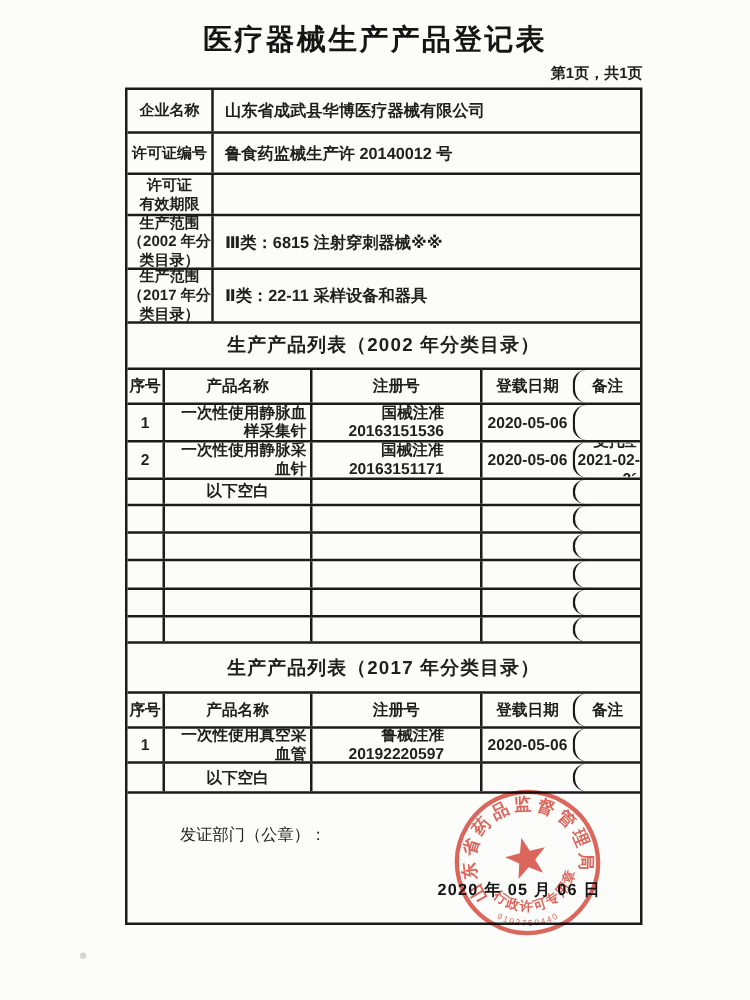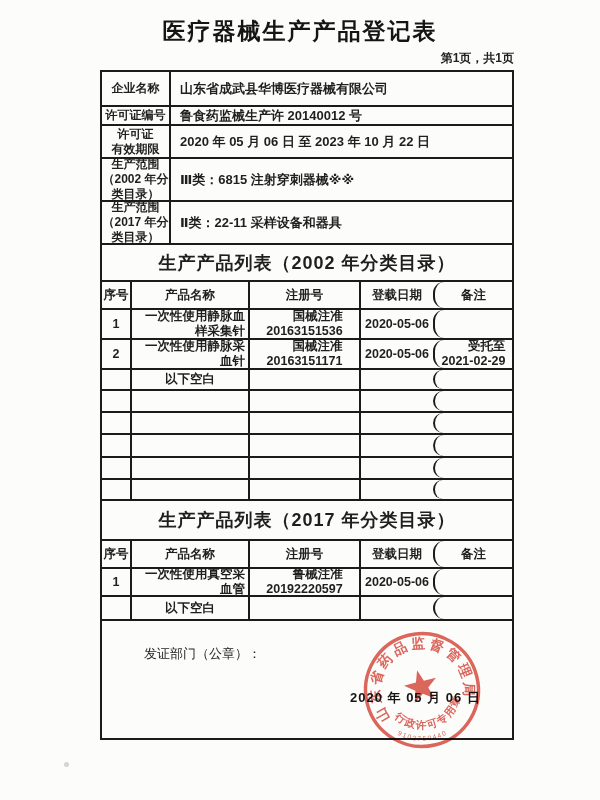--- a/index.html
+++ b/index.html
@@ -29,54 +29,54 @@
   }
   .reg-table {
     position: absolute; left: 100px; top: 70px;
     width: 414px; height: 670px;
     border: 2px solid #1b1b1b;
     display: flex; flex-direction: column;
     background: transparent;
   }
   .row { display: flex; flex-shrink: 0; border-top: 2px solid #1b1b1b; }
   .row.first { border-top: none; }
-  .h33 { height: 33px; } .h31 { height: 19px; } .h43 { height: 43px; }
+  .h33 { height: 33px; } .h31 { height: 33px; } .h43 { height: 43px; }
   .h37 { height: 37px; } .h28 { height: 28px; } .h30 { height: 30px; }
   .h21 { height: 21px; } .h22 { height: 22px; } .h23 { height: 23px; }
   .h40 { height: 40px; } .h24 { height: 24px; } .h111 { height: 111px; }
   .lcell {
     width: 69px; flex-shrink: 0;
     border-right: 2px solid #1b1b1b;
     display: flex; align-items: center; justify-content: center;
     text-align: center;
     font-size: 12px; font-weight: 700; line-height: 1.25;
     white-space: pre-line;
   }
   .vcell {
     flex: 1;
     display: flex; align-items: center;
     padding-left: 9px;
     font-size: 13px; font-weight: 700;
     white-space: pre-line;
   }
   .sect {
     align-items: center; justify-content: center;
-    font-size: 18px; font-weight: 700; letter-spacing: 1px;
+    font-size: 15px; font-weight: 700; letter-spacing: 1px;
   }
   .gcell {
     display: flex; align-items: center; justify-content: center;
     text-align: right;
     font-size: 12.5px; font-weight: 700; line-height: 1.2;
     white-space: pre-line;
     border-left: 2px solid #1b1b1b;
     overflow: hidden;
   }
   .c0 { width: 28px; border-left: none; flex-shrink: 0; }
   .c1 { width: 118px; flex-shrink: 0; padding: 0 3px; }
-  .c2 { width: 111px; flex-shrink: 0; }
+  .c2 { width: 136px; flex-shrink: 0; }
   .c3 { width: 74px; flex-shrink: 0; }
   .c4 { flex: 1; border-radius: 11px; }
   .footer-row { position: relative; display: block; }
   .issuer {
     position: absolute; left: 42px; top: 24px;
     font-size: 13px; font-weight: 400;
   }
   .issue-date {
     position: absolute; left: 248px; top: 68px;
     font-size: 13px; font-weight: 700;
@@ -111,21 +111,20 @@
       <div class="lcell">企业名称</div>
       <div class="vcell">山东省成武县华博医疗器械有限公司</div>
     </div>
     <div class="row h31">
       <div class="lcell">许可证编号</div>
       <div class="vcell">鲁食药监械生产许 20140012 号</div>
     </div>
     <div class="row h33">
       <div class="lcell">许可证
 有效期限</div>
-      <div class="vcell">2020 年 05 月 06 日 至 2023 年 10 月 22 日</div>
     </div>
     <div class="row h43">
       <div class="lcell">生产范围
 （2002 年分
 类目录）</div>
       <div class="vcell">Ⅲ类：6815 注射穿刺器械※※</div>
     </div>
     <div class="row h43">
       <div class="lcell">生产范围
 （2017 年分

